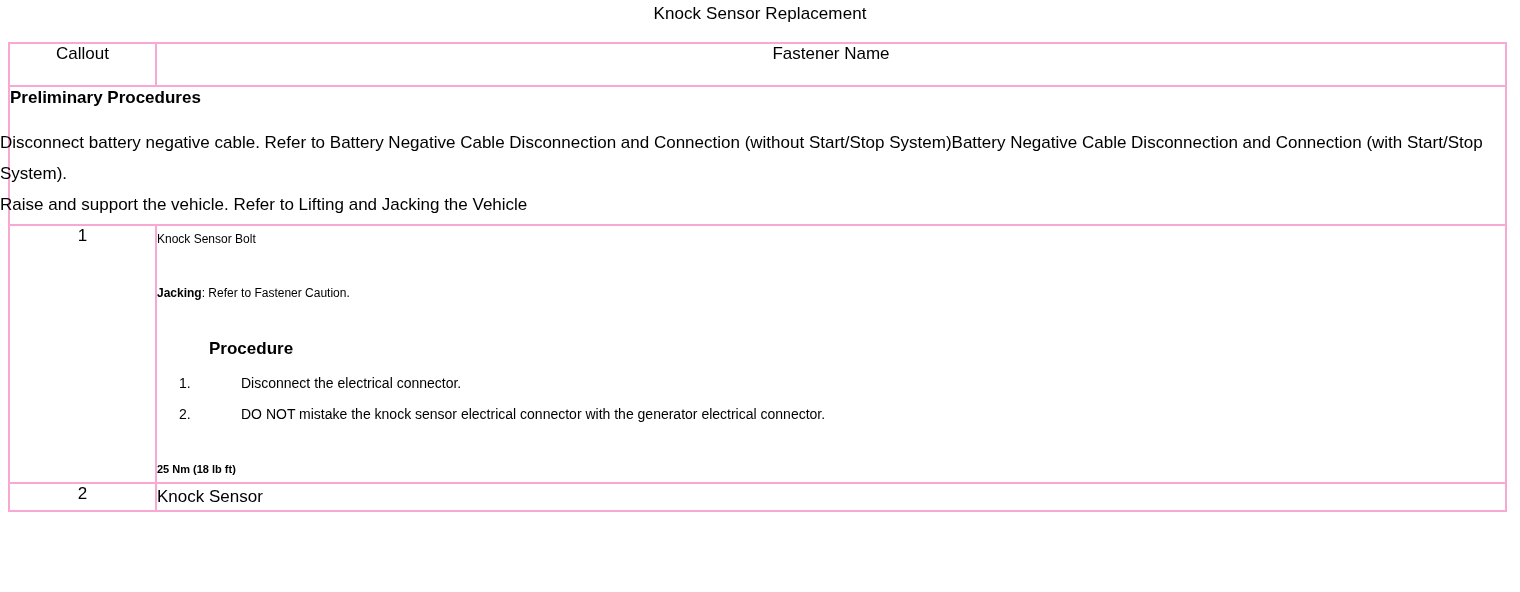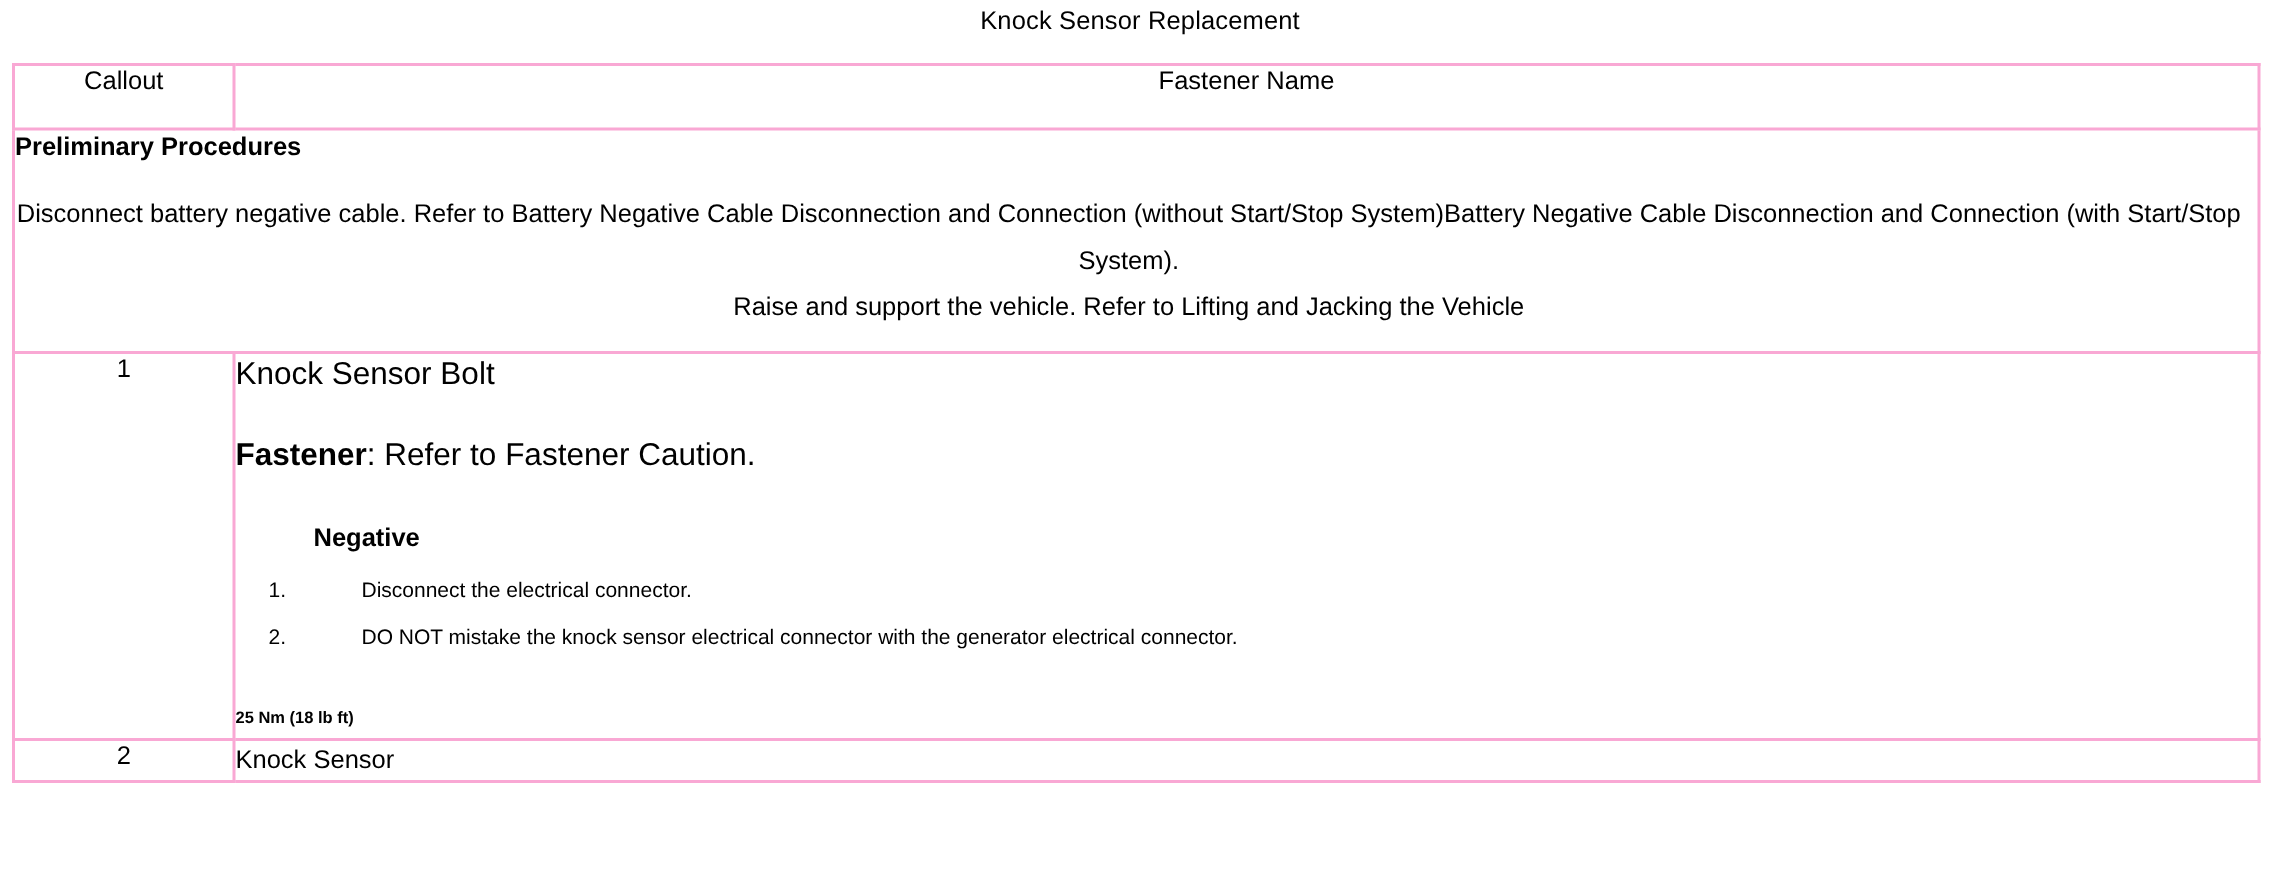--- a/index.html
+++ b/index.html
@@ -75,24 +75,23 @@
   }
   .prelim-heading {
     font-weight: bold;
     font-size: 17px;
     line-height: 22px;
     margin: 0 0 8px 0;
     padding-left: 0px;
   }
   ol.prelim-list {
     margin: 18px 0 0 0;
-    padding: 0 0 14px 0;
+    padding: 0 0 4px 0;
     list-style: none;
     counter-reset: prelimnum;
-    text-align: center;
   }
   ol.prelim-list > li {
     counter-increment: prelimnum;
     position: relative;
     padding-left: 32px;
     margin-left: -42px;
     font-size: 17px;
     line-height: 31px;
     text-indent: 0;
   }
@@ -115,21 +114,21 @@
 
   
   .comp-cell {
     padding: 7px 8px 10px 8px;
     font-size: 17px;
     line-height: 24px;
   }
   .comp-line {
     margin: 0 0 0 0;
     padding: 0;
-    font-size: 21px;
+    font-size: 12px;
     line-height: 27px;
   }
   .comp-gap-1 { height: 27px; }
   .comp-gap-2 { height: 28px; }
   .comp-gap-3 { height: 26px; }
   .caution-label { font-weight: bold; }
   .proc-heading {
     font-weight: bold;
     font-size: 17px;
     line-height: 27px;
@@ -204,23 +203,23 @@
             <li>Raise and support the vehicle. Refer to Lifting and Jacking the Vehicle</li>
           </ol>
         </td>
       </tr>
 
       <tr>
         <td class="callout-cell">1</td>
         <td class="comp-cell">
           <div class="comp-line">Knock Sensor Bolt</div>
           <div class="comp-gap-1"></div>
-          <div class="comp-line"><span class="caution-label">Fastener</span><span>: Refer to Fastener Caution.</span></div>
+          <div class="comp-line"><span class="caution-label">Jacking</span><span>: Refer to Fastener Caution.</span></div>
           <div class="comp-gap-2"></div>
-          <div class="proc-heading">Negative</div>
+          <div class="proc-heading">Procedure</div>
           <ol class="step-list">
             <li>Disconnect the electrical connector.</li>
             <li>DO NOT mistake the knock sensor electrical connector with the generator electrical connector.</li>
           </ol>
           <div class="comp-gap-3"></div>
           <div class="torque-line">25 Nm (18 lb ft)</div>
         </td>
       </tr>
 
       <tr>

